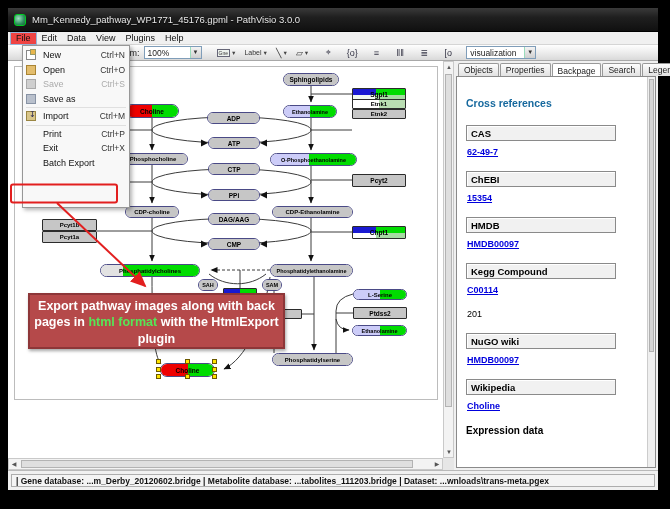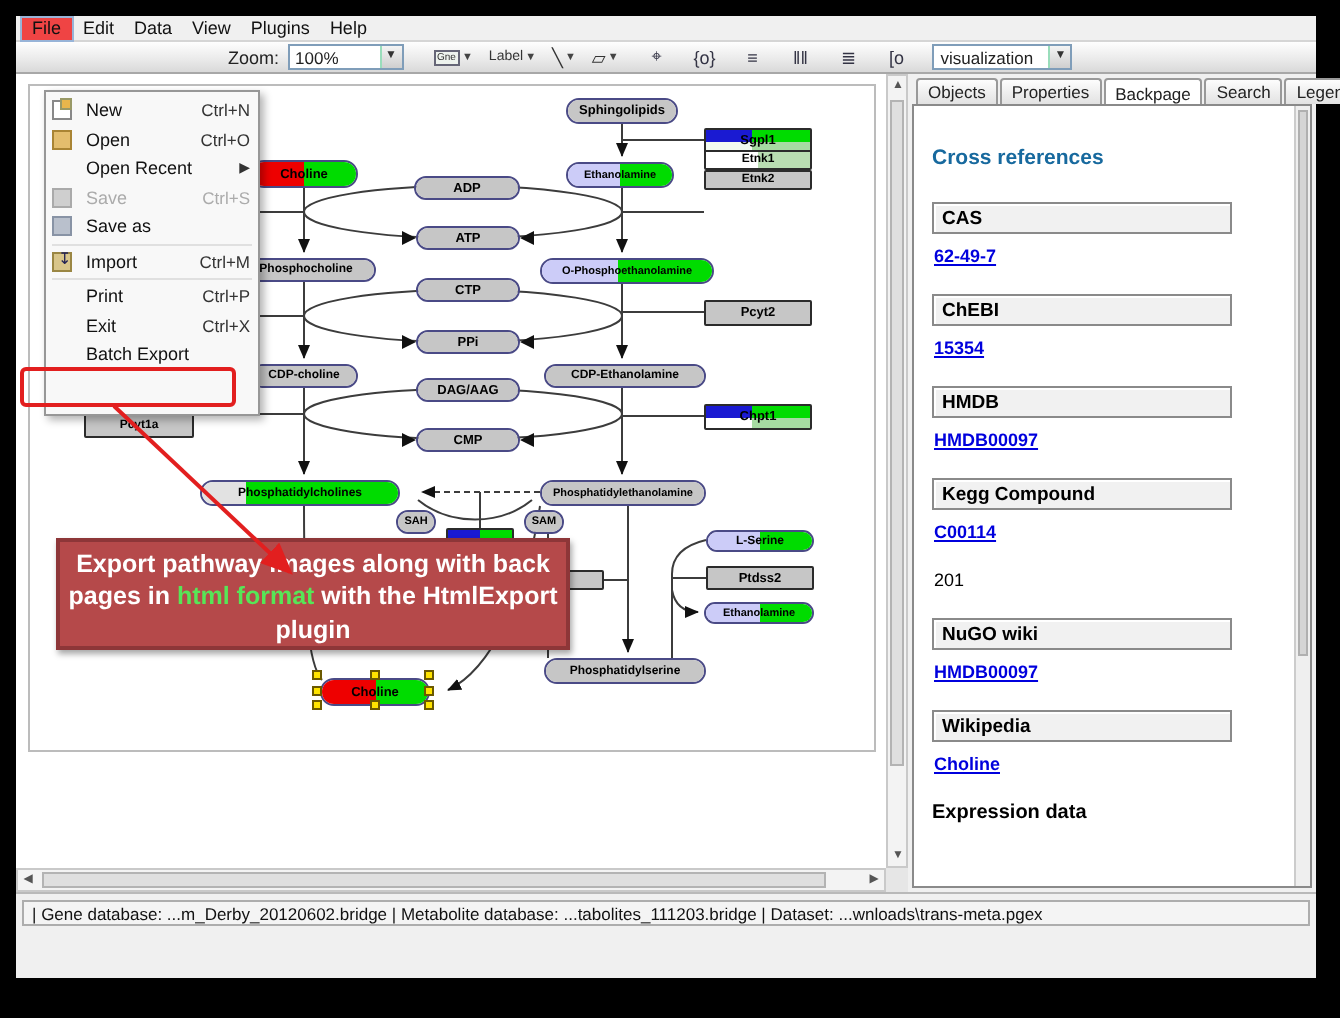--- a/index.html
+++ b/index.html
@@ -54,21 +54,21 @@
   .pcontent{flex:1;margin:0 2px 2px 2px;border:1px solid #8a8a8a;background:#fff;position:relative;overflow:hidden;padding:6px 0 0 9px;}
   .crossref{color:#17699e;font-weight:bold;font-size:10.5px;margin:14px 0 16px 0;}
   .secbox{width:150px;height:16px;background:#f1f1f1;border:1px solid #8a8a8a;box-shadow:inset 1px 1px 0 #fff;
     font-weight:bold;font-size:9.5px;color:#000;line-height:15px;padding-left:4px;margin-bottom:6px;}
   .secval{font-size:9px;margin:0 0 14px 1px;}
   .secval.link{color:#0000dd;font-weight:bold;text-decoration:underline;}
   .exprhead{font-weight:bold;font-size:10px;color:#000;margin-top:4px;}
   .pscroll{position:absolute;right:0;top:0;width:8px;height:100%;background:#efefef;border-left:1px solid #ccc;}
   .pscrollthumb{position:absolute;top:2px;left:1px;width:5px;height:70%;background:#d5d5d5;border:1px solid #b0b0b0;}
   
-  .statusbar{height:20px;background:#f0f0f0;border-top:1px solid #b9b9b9;display:flex;align-items:center;}
+  .statusbar{height:20px;background:#f0f0f0;border-top:1px solid #b9b9b9;display:flex;align-items:center;font-weight:bold;}
   .statusfield{flex:1;margin:2px 3px;border:1px solid #adadad;background:#f4f4f4;height:13px;line-height:12px;font-size:8.5px;color:#111;padding-left:4px;white-space:nowrap;overflow:hidden;}
   
   .filemenu{position:absolute;left:14px;top:37px;width:108px;height:163px;background:#f8f8f8;border:1px solid #979797;
     box-shadow:2px 2px 4px rgba(0,0,0,.3);z-index:50;padding-top:2px;font-size:9px;}
   .mi{height:14.5px;display:flex;align-items:center;padding:0 4px 0 3px;color:#111;}
   .mi .micon{width:13px;height:10px;margin-right:4px;flex:0 0 auto;position:relative;}
   .mi .mlabel{flex:1;white-space:nowrap;}
   .mi .mshort{color:#333;font-size:8.5px;}
   .mi.disabled .mlabel,.mi.disabled .mshort{color:#ababab;}
   .mi .sub{font-size:7px;color:#333;}
@@ -83,20 +83,24 @@
   .ic.port:after{content:"↥";position:absolute;left:2px;top:-2px;font-size:8px;color:#225;}
   .ic.port.down:after{content:"↧";}
   
   svg.annot{position:absolute;left:0;top:0;z-index:60;pointer-events:none;}
 </style>
 </head>
 <body>
 
 <div class="frame">
 
+  <div class="titlebar">
+    <span class="appicon"></span>
+    <span class="title">Mm_Kennedy_pathway_WP1771_45176.gpml - PathVisio 3.0.0</span>
+  </div>
 
   <div class="menubar">
     <span class="mitem active">File</span>
     <span class="mitem">Edit</span>
     <span class="mitem">Data</span>
     <span class="mitem">View</span>
     <span class="mitem">Plugins</span>
     <span class="mitem">Help</span>
   </div>
 
@@ -393,26 +397,20 @@
         <span class="mlabel">New</span>
         <span class="mshort">Ctrl+N</span>
       </div>
       <div class="mi">
         <span class="micon">
           <span class="ic open"></span>
         </span>
         <span class="mlabel">Open</span>
         <span class="mshort">Ctrl+O</span>
       </div>
-      <div class="mi">
-        <span class="micon"></span>
-        <span class="mlabel">Open Recent</span>
-        <span class="mshort"></span>
-        <span class="sub">▶</span>
-      </div>
       <div class="mi disabled">
         <span class="micon">
           <span class="ic save gray"></span>
         </span>
         <span class="mlabel">Save</span>
         <span class="mshort">Ctrl+S</span>
       </div>
       <div class="mi">
         <span class="micon">
           <span class="ic save"></span>

